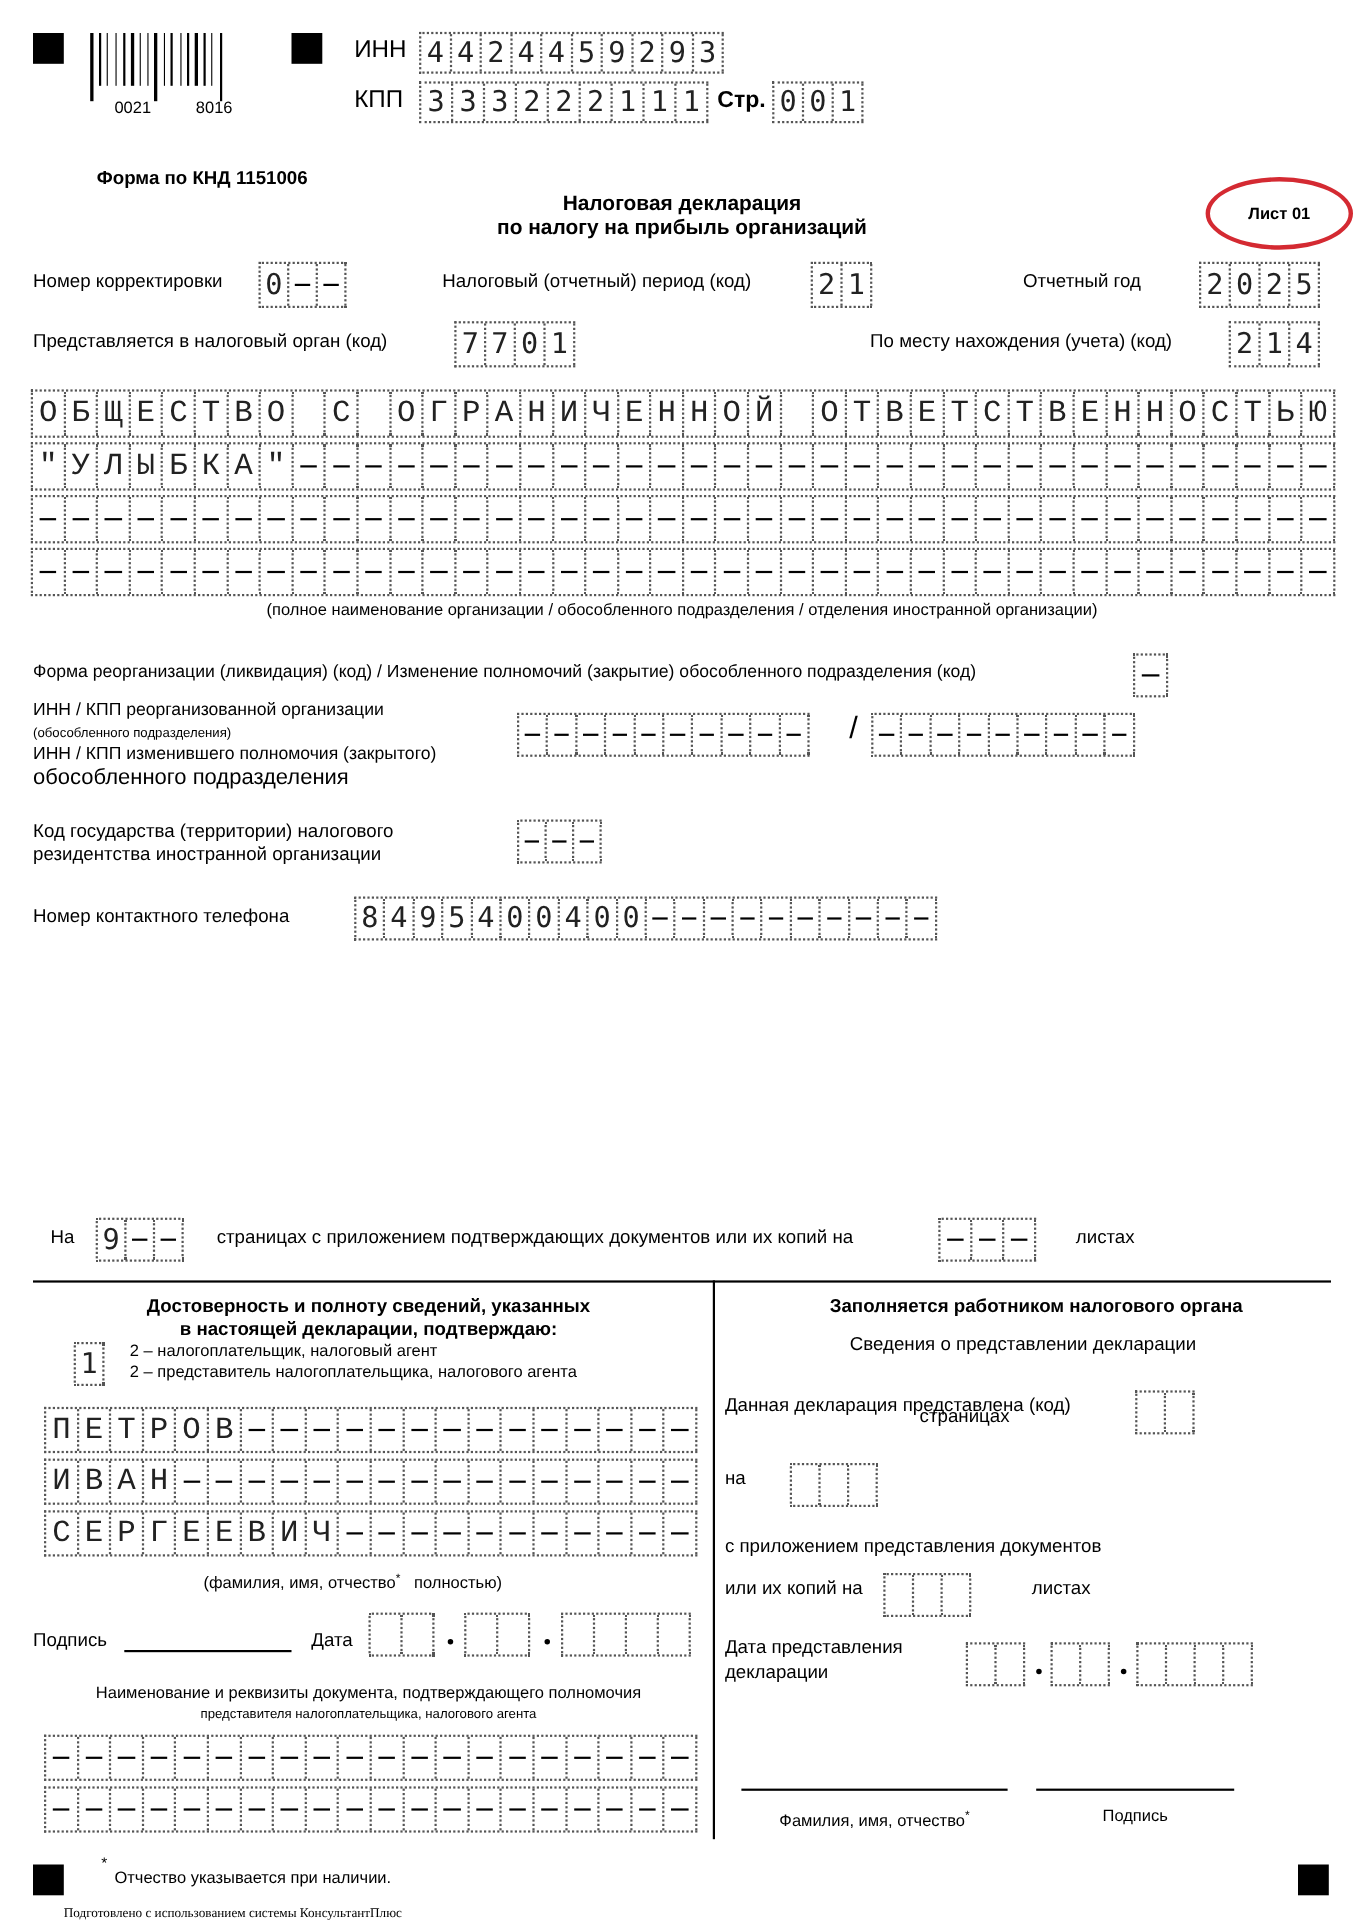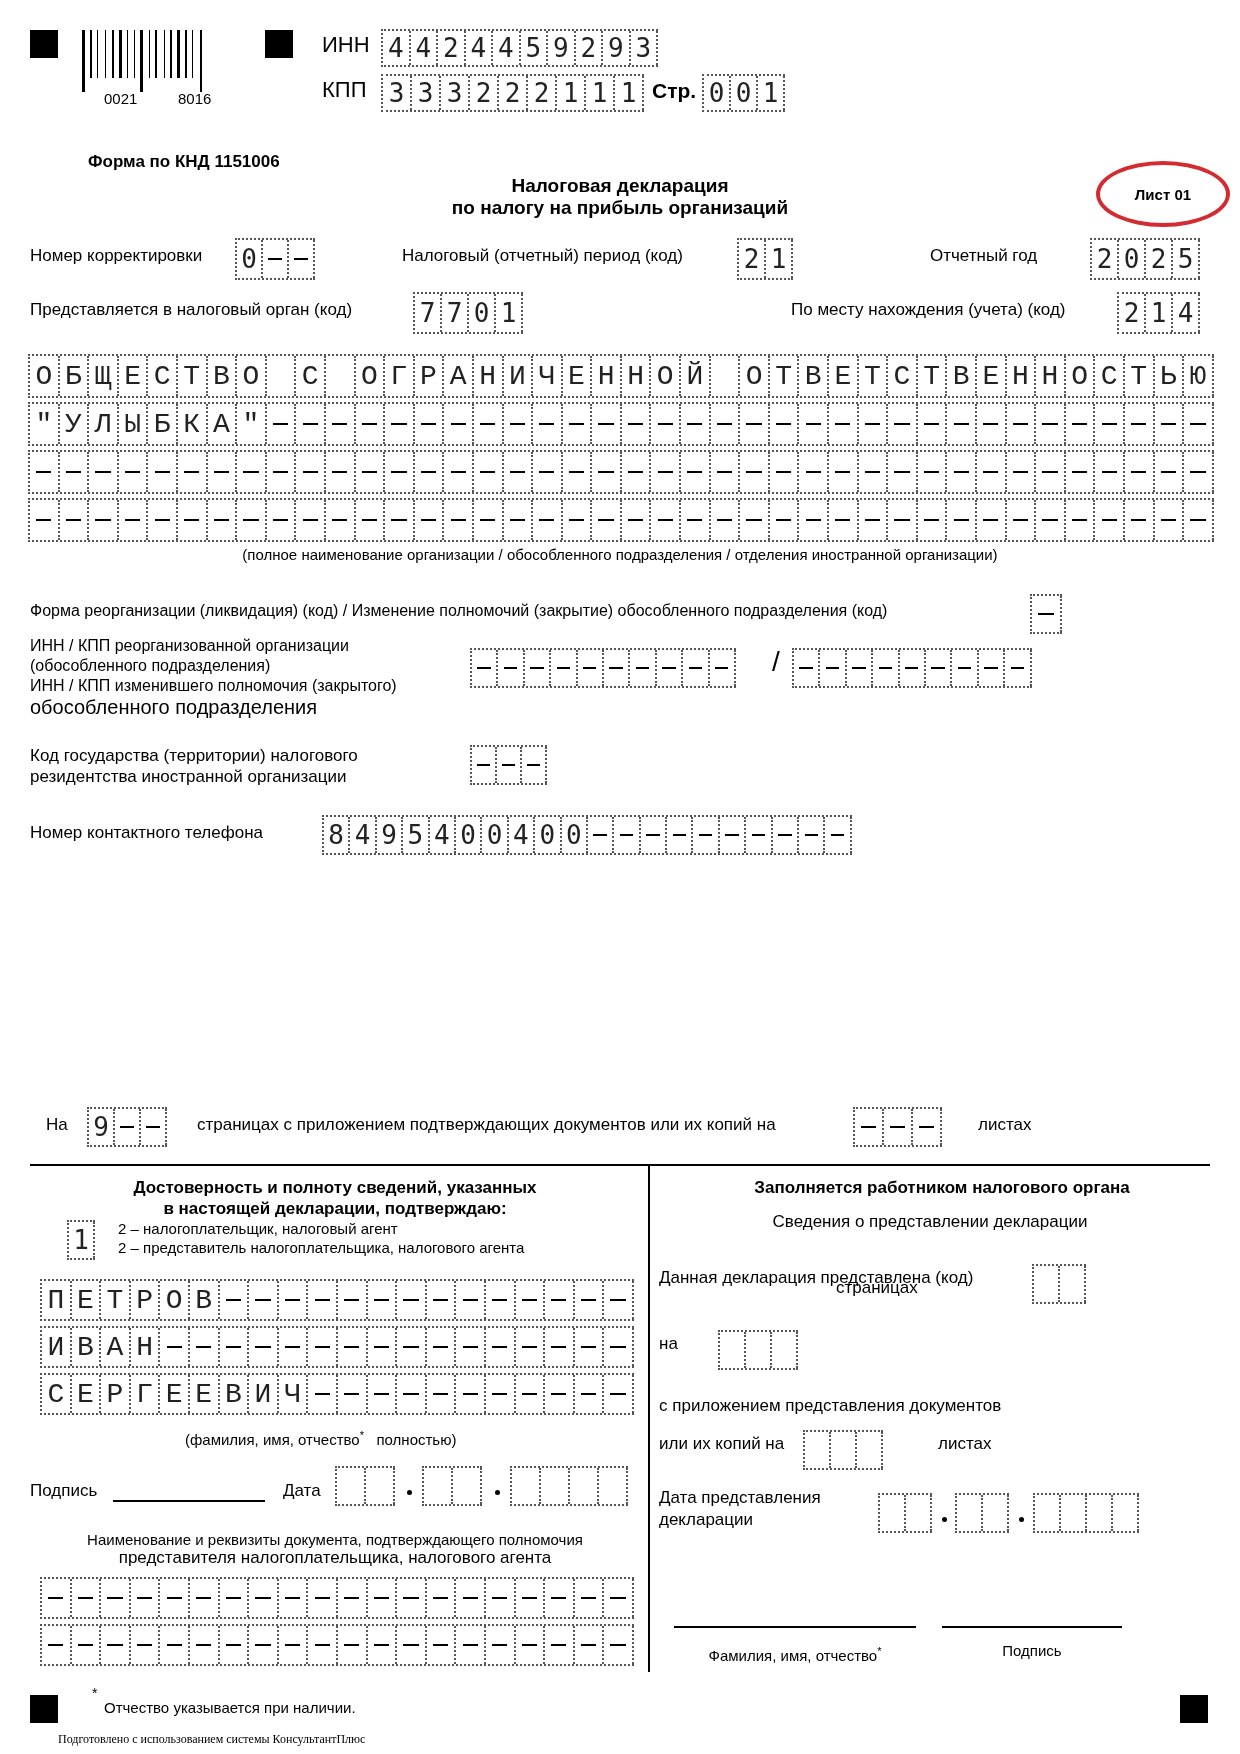--- a/index.html
+++ b/index.html
@@ -290,21 +290,21 @@
     <span class="cell dash" style="width: 29.6px; height: 40px;"></span>
     <span class="cell dash" style="width: 29.6px; height: 40px;"></span>
   </div>
 <div class="lbl c" style="left:28px;width:1184px;top:545px;font-size:15px;">(полное наименование организации / обособленного подразделения / отделения иностранной организации)</div>
 
 <div class="lbl" style="left:30px;top:601px;font-size:16px;">Форма реорганизации (ликвидация) (код) / Изменение полномочий (закрытие) обособленного подразделения (код)</div>
 <div class="grid sm" style="left: 1030px; top: 594px; height: 36px;">
     <span class="cell dash" style="width: 30px; height: 36px;"></span>
   </div>
 <div class="lbl" style="left:30px;top:636px;font-size:16px;">ИНН / КПП реорганизованной организации</div>
-<div class="lbl" style="left:30px;top:656px;font-size:16px;">(обособленного подразделения)</div>
+<div class="lbl" style="left:30px;top:656px;font-size:12px;">(обособленного подразделения)</div>
 <div class="lbl" style="left:30px;top:676px;font-size:16px;">ИНН / КПП изменившего полномочия (закрытого)</div>
 <div class="lbl" style="left:30px;top:697px;font-size:20px;">обособленного подразделения</div>
 <div class="grid sm" style="left: 470px; top: 648px; height: 36px;">
     <span class="cell dash" style="width: 26.4px; height: 36px;"></span>
     <span class="cell dash" style="width: 26.4px; height: 36px;"></span>
     <span class="cell dash" style="width: 26.4px; height: 36px;"></span>
     <span class="cell dash" style="width: 26.4px; height: 36px;"></span>
     <span class="cell dash" style="width: 26.4px; height: 36px;"></span>
     <span class="cell dash" style="width: 26.4px; height: 36px;"></span>
     <span class="cell dash" style="width: 26.4px; height: 36px;"></span>
@@ -466,21 +466,21 @@
   </div>
 <div class="dot" style="left:495px;top:1490px;"></div>
 <div class="grid sm" style="left: 510px; top: 1466px; height: 36px;">
     <span class="cell" style="width: 29px; height: 36px;"></span>
     <span class="cell" style="width: 29px; height: 36px;"></span>
     <span class="cell" style="width: 29px; height: 36px;"></span>
     <span class="cell" style="width: 29px; height: 36px;"></span>
   </div>
 
 <div class="lbl c" style="left:30px;width:610px;top:1530px;font-size:15px;">Наименование и реквизиты документа, подтверждающего полномочия</div>
-<div class="lbl c" style="left:30px;width:610px;top:1548px;font-size:17px;">представителя налогоплательщика, налогового агента</div>
+<div class="lbl c" style="left:30px;width:610px;top:1548px;font-size:12px;">представителя налогоплательщика, налогового агента</div>
 <div class="grid lg" style="left: 40px; top: 1577px; height: 38px;">
     <span class="cell dash" style="width: 29.6px; height: 38px;"></span>
     <span class="cell dash" style="width: 29.6px; height: 38px;"></span>
     <span class="cell dash" style="width: 29.6px; height: 38px;"></span>
     <span class="cell dash" style="width: 29.6px; height: 38px;"></span>
     <span class="cell dash" style="width: 29.6px; height: 38px;"></span>
     <span class="cell dash" style="width: 29.6px; height: 38px;"></span>
     <span class="cell dash" style="width: 29.6px; height: 38px;"></span>
     <span class="cell dash" style="width: 29.6px; height: 38px;"></span>
     <span class="cell dash" style="width: 29.6px; height: 38px;"></span>

